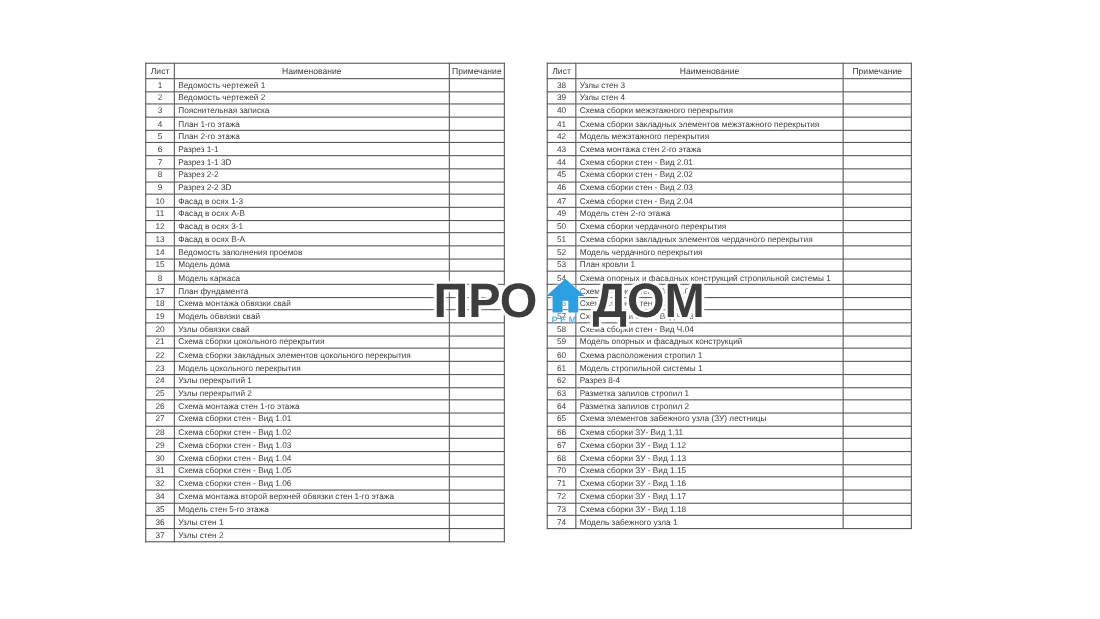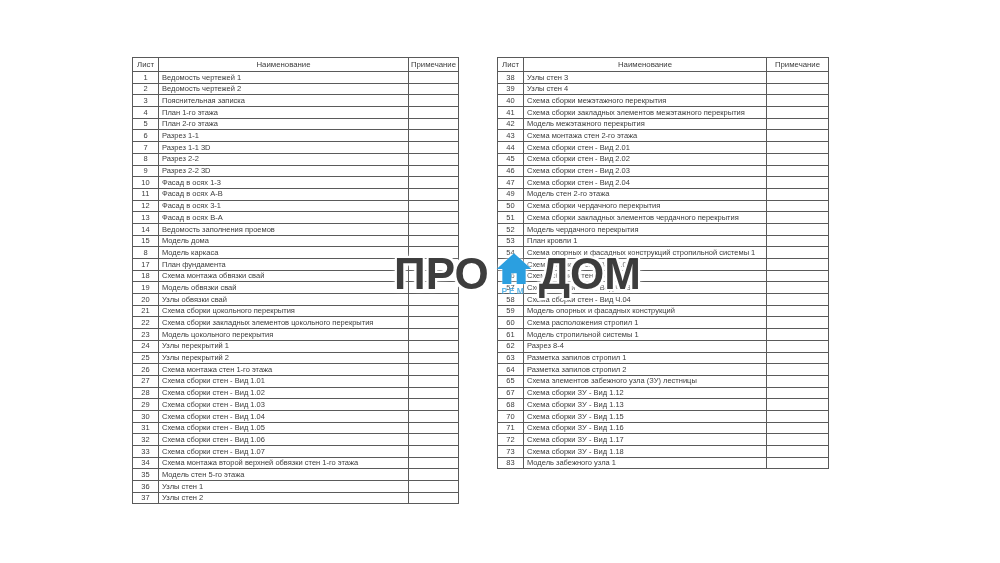--- a/index.html
+++ b/index.html
@@ -252,25 +252,20 @@
             <td class="c-sheet">31</td>
             <td class="c-title">Схема сборки стен - Вид 1.05</td>
             <td class="c-note"></td>
           </tr>
           <tr>
             <td class="c-sheet">32</td>
             <td class="c-title">Схема сборки стен - Вид 1.06</td>
             <td class="c-note"></td>
           </tr>
           <tr>
-            <td class="c-sheet">33</td>
-            <td class="c-title">Схема сборки стен - Вид 1.07</td>
-            <td class="c-note"></td>
-          </tr>
-          <tr>
             <td class="c-sheet">34</td>
             <td class="c-title">Схема монтажа второй верхней обвязки стен 1-го этажа</td>
             <td class="c-note"></td>
           </tr>
           <tr>
             <td class="c-sheet">35</td>
             <td class="c-title">Модель стен 5-го этажа</td>
             <td class="c-note"></td>
           </tr>
           <tr>
@@ -431,20 +426,25 @@
             <td class="c-sheet">64</td>
             <td class="c-title">Разметка запилов стропил 2</td>
             <td class="c-note"></td>
           </tr>
           <tr>
             <td class="c-sheet">65</td>
             <td class="c-title">Схема элементов забежного узла (ЗУ) лестницы</td>
             <td class="c-note"></td>
           </tr>
           <tr>
+            <td class="c-sheet">66</td>
+            <td class="c-title">Схема сборки ЗУ- Вид 1.11</td>
+            <td class="c-note"></td>
+          </tr>
+          <tr>
             <td class="c-sheet">67</td>
             <td class="c-title">Схема сборки ЗУ - Вид 1.12</td>
             <td class="c-note"></td>
           </tr>
           <tr>
             <td class="c-sheet">68</td>
             <td class="c-title">Схема сборки ЗУ - Вид 1.13</td>
             <td class="c-note"></td>
           </tr>
           <tr>
@@ -461,21 +461,21 @@
             <td class="c-sheet">72</td>
             <td class="c-title">Схема сборки ЗУ - Вид 1.17</td>
             <td class="c-note"></td>
           </tr>
           <tr>
             <td class="c-sheet">73</td>
             <td class="c-title">Схема сборки ЗУ - Вид 1.18</td>
             <td class="c-note"></td>
           </tr>
           <tr>
-            <td class="c-sheet">83</td>
+            <td class="c-sheet">74</td>
             <td class="c-title">Модель забежного узла 1</td>
             <td class="c-note"></td>
           </tr>
         </tbody>
     </table>
   </div>
 
   <div class="watermark">
     <span class="wm-text">ПРО</span>
     <span class="wm-icon-block">

